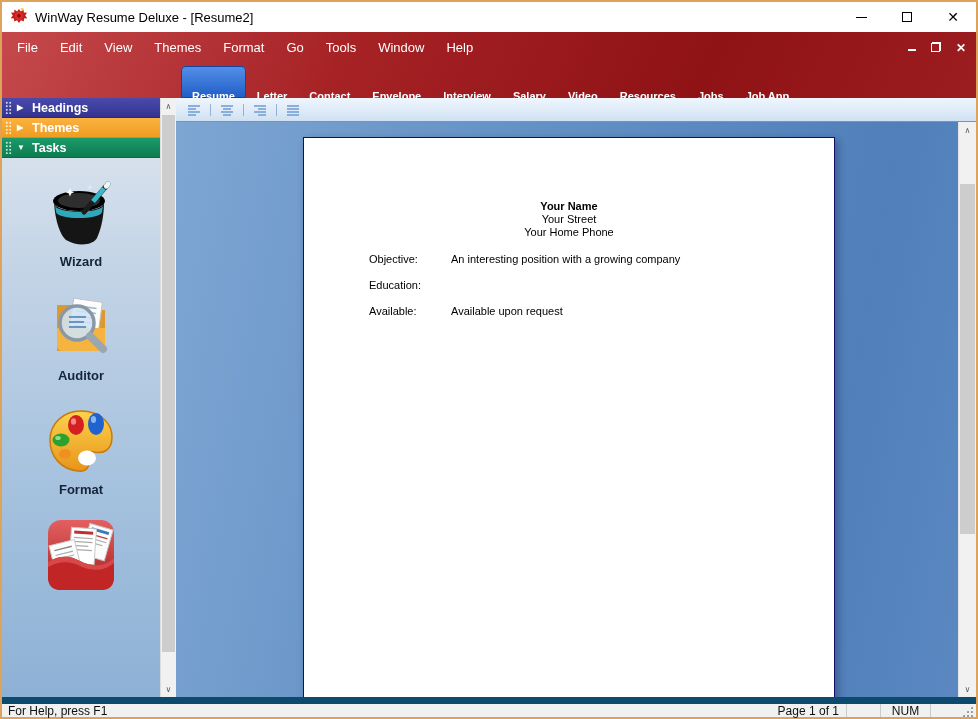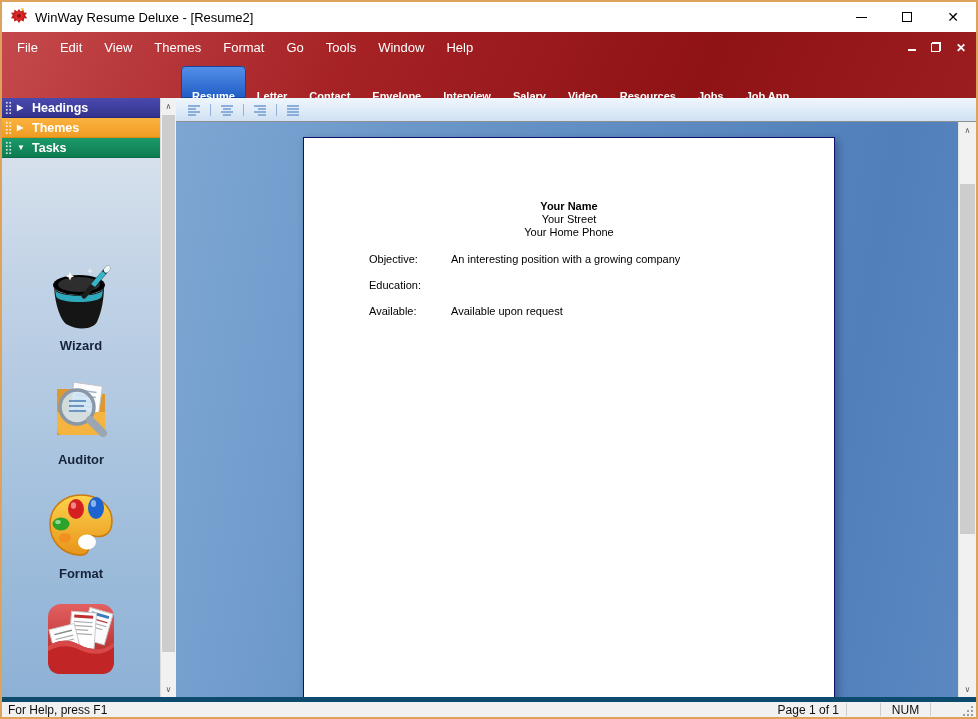--- a/index.html
+++ b/index.html
@@ -41,21 +41,21 @@
   .side-header { height:20px; flex:none; display:flex; align-items:center; gap:5px; padding-left:3px;
     color:#fff; font-size:12.5px; font-weight:bold; }
   .side-header .grip { width:7px; height:13px; flex:none;
     background-image:radial-gradient(circle,rgba(255,255,255,.8) 1px,transparent 1.2px);
     background-size:3.5px 3.5px; }
   .side-header .arr { font-size:8px; width:10px; }
   .h-headings { background:linear-gradient(180deg,#4a4aae,#33338e); border-bottom:1px solid #2a2a7a; }
   .h-themes   { background:linear-gradient(180deg,#fbb23f,#ef9d23); border-bottom:1px solid #d98a14; }
   .h-tasks    { background:linear-gradient(180deg,#1a9a6a,#0e7c50); border-bottom:1px solid #0a6a43; }
 
-  .tasks-panel { flex:1; min-height:0; overflow:hidden; display:flex; flex-direction:column; align-items:center; padding-top:16px;justify-content:flex-end; }
+  .tasks-panel { flex:1; min-height:0; overflow:hidden; display:flex; flex-direction:column; align-items:center; padding-top:16px; }
   .task { display:flex; flex-direction:column; align-items:center; margin-bottom:19px; cursor:pointer; }
   .task svg { width:78px; height:78px; display:block; }
   .task-label { font-size:13px; font-weight:bold; color:#16243a; margin-top:2px; }
 
   
   .vscroll { flex:none; background:#f1f1f1; display:flex; flex-direction:column; }
   .sb-left { width:16px; border-left:1px solid #dcdcdc; }
   .sb-right { width:18px; border-left:1px solid #e3e3e3; }
   .sb-btn { height:16px; flex:none; display:flex; align-items:center; justify-content:center;
     color:#5a5a5a; font-size:8px; transform-origin:center; }
@@ -73,21 +73,21 @@
     background:linear-gradient(100deg,#7ea6d3 0%,#6c98c9 25%,#507fba 82%,#5b88c1 100%); }
   .page { position:absolute; left:127px; top:15px; width:532px; height:600px; background:#fff;
     border:1px solid #10106a; box-shadow:3px 3px 8px rgba(0,0,40,.30); }
   .page-header { margin-top:62px; text-align:center; font-size:11px; line-height:13px; color:#000; }
   .page-header .name { font-weight:bold; }
   .page-rows { margin-top:14px; margin-left:65px; }
   .prow { display:flex; font-size:11px; line-height:13px; margin-bottom:13px; color:#000; }
   .plabel { width:82px; flex:none; font-weight:normal; }
 
   
-  .statusbar { height:20px; flex:none; background:#f1f1f1; border-top:5px solid #0c4a6e;
+  .statusbar { height:20px; flex:none; background:#f1f1f1; border-top:7px solid #0c4a6e;
     display:flex; align-items:center; font-size:12px; color:#101010; }
   .status-help { padding-left:6px; }
   .status-right { margin-left:auto; display:flex; align-items:center; }
   .s-sep { width:1px; height:13px; background:#cbcbcb; }
   .s-page { margin-right:7px;padding-left:36px; }
   .s-blank1 { width:33px; }
   .s-num { width:49px; text-align:center; }
   .s-blank2 { width:30px; }
   .grip-resize { width:13px; height:13px; margin-right:2px; align-self:flex-end;
     background-image:radial-gradient(circle,#9d9d9d 1.2px,transparent 1.4px);

